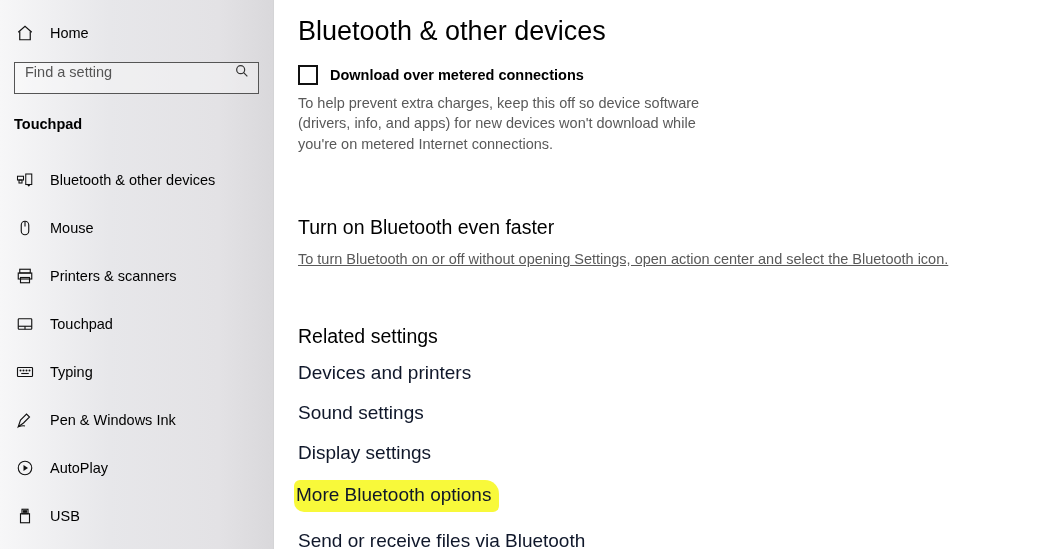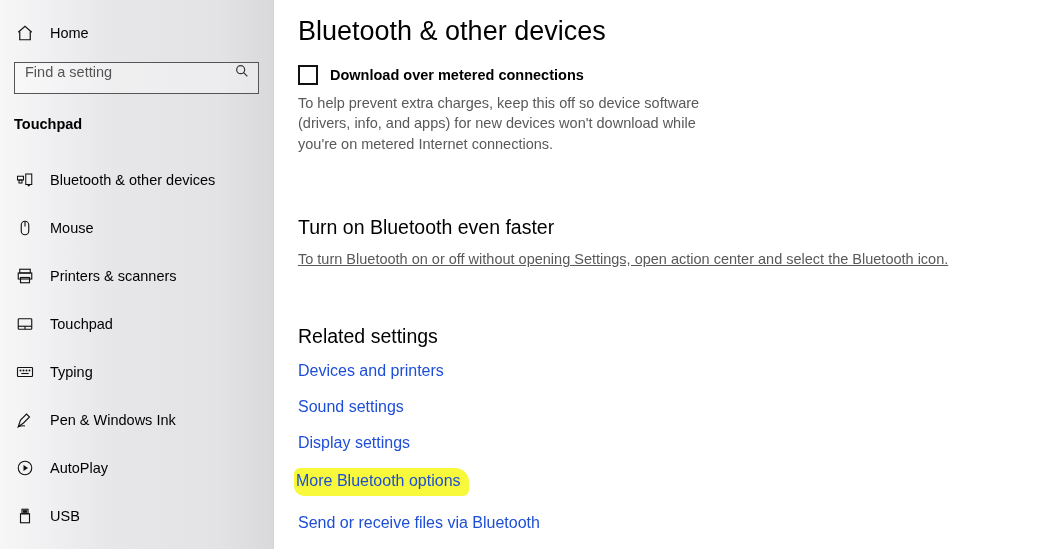--- a/index.html
+++ b/index.html
@@ -120,22 +120,22 @@
     font-size: 14.5px;
     color: #595959;
     max-width: 700px;
     line-height: 1.4;
     text-decoration: underline;
   }
   .links-col .link-item {
     margin-bottom: 18px;
   }
   .link {
-    color: #1d4ed8;
-    font-size: 16px;
+    color: #0f172a;
+    font-size: 19px;
     cursor: pointer;
   }
   .highlighted-row {
     display: inline-block;
     background: #f8f93a;
     padding: 4px 8px 6px 2px;
     margin-left: -4px;
     margin-top: -2px;
     border-radius: 6px 14px 6px 10px;
   }

